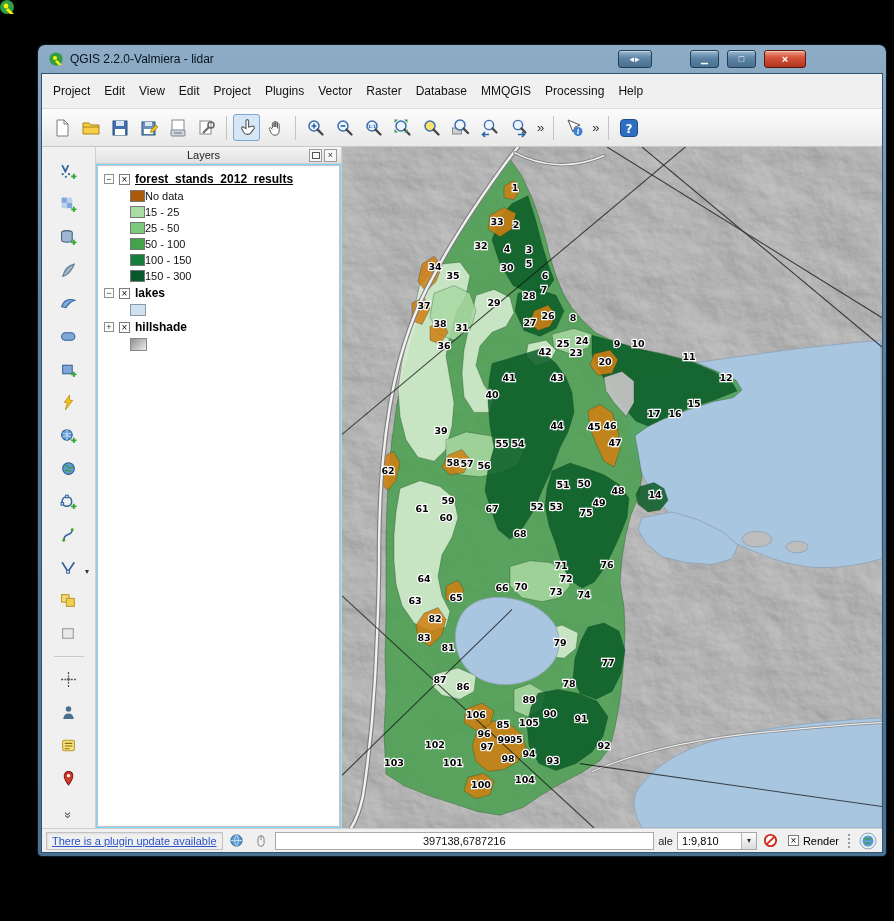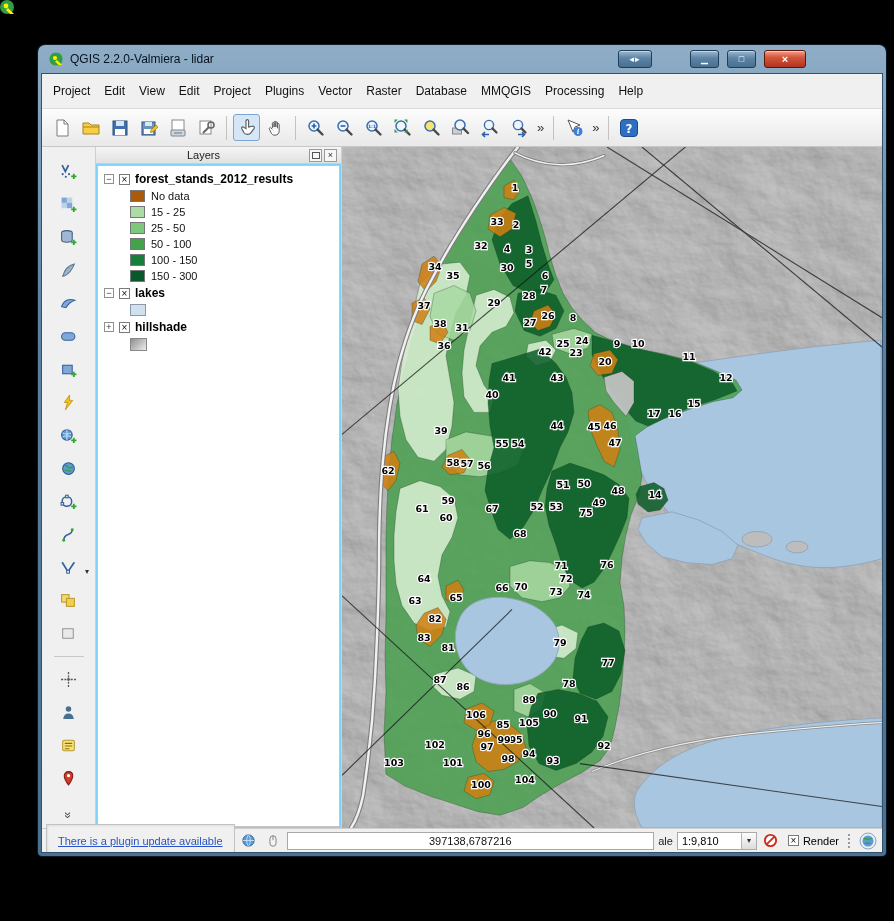--- a/index.html
+++ b/index.html
@@ -34,33 +34,33 @@
 .panel-header{height:17px;background:linear-gradient(#f5f5f5,#e1e1e1);border-bottom:1px solid #cfcfcf;display:flex;align-items:center;padding:0 4px;font-size:11px;color:#222}
 .panel-title{flex:1;text-align:center}
 .ph-btn{width:13px;height:13px;border:1px solid #9a9a9a;background:#f7f7f7;font-size:9px;line-height:11px;text-align:center;color:#333;margin-left:2px}
 .ph-float{position:relative}
 .ph-float::after{content:"";position:absolute;left:2px;top:2px;width:6px;height:5px;border:1px solid #555}
 .layer-tree{flex:1;background:#fff;border:1px solid #c5c5c5;margin:1px;padding:4px 2px;overflow:hidden;font-size:12px}
 .layer-row{display:flex;align-items:center;gap:5px;height:18px;padding-left:4px}
 .expander{width:10px;height:10px;border:1px solid #8f8f8f;background:#fff;font-size:9px;line-height:8px;text-align:center;color:#333;flex:none}
 .checkbox{width:11px;height:11px;border:1px solid #7a7a7a;background:#fff;font-size:10px;line-height:9px;text-align:center;color:#111;flex:none}
 .layer-name{font-weight:bold;color:#000;white-space:nowrap}
-.layer-name.active{}
-.legend-row{display:flex;align-items:center;gap:6px;height:16px;padding-left:30px;font-size:11px;color:#111}
+.layer-name.active{text-decoration:underline}
+.legend-row{display:flex;align-items:center;height:16px;padding-left:30px;font-size:11px;color:#111}
 .swatch{width:15px;height:12px;border:1px solid #777;flex:none}
 .swatch-row{padding-left:30px;height:16px;display:flex;align-items:center}
 .lakes-swatch{width:16px;height:12px;border:1px solid #8a98a8}
 .hillshade-swatch{width:17px;height:13px;border:1px solid #888;background:linear-gradient(135deg,#8f8f8f,#ececec)}
 .map-area{flex:1;position:relative;background:#bfbfbf;overflow:hidden;cursor:crosshair}
 .map-area svg{position:absolute;left:0;top:0;width:100%;height:100%}
 .stand-label{font:bold 9.5px "DejaVu Sans",sans-serif;fill:#000;stroke:#fff;stroke-width:2.4px;paint-order:stroke;text-anchor:middle}
 .st{stroke:#16381c;stroke-width:.55;stroke-opacity:.55;fill-opacity:.86}
 .d{fill:#0a5c28}.m{fill:#49a050}.l{fill:#a9d9a2}.v{fill:#dbf0d4}.o{fill:#d07f12}.gg{fill:#c2c2c2;fill-opacity:.95}
 .statusbar{height:24px;background:#f0f0f0;border-top:1px solid #cfcfcf;display:flex;align-items:center;padding:0 4px;gap:4px;font-size:11px}
-.status-cell{border:1px solid #c2c2c2;box-shadow:inset 1px 1px 2px rgba(0,0,0,.08);height:33px;display:flex;align-items:center;padding:0 11px;background:#f0f0f0}
+.status-cell{border:1px solid #c2c2c2;box-shadow:inset 1px 1px 2px rgba(0,0,0,.08);height:18px;display:flex;align-items:center;padding:0 5px;background:#f0f0f0}
 .update-link{color:#2953c6;text-decoration:underline;white-space:nowrap;cursor:pointer}
 .icon-btn{width:20px;height:20px;display:flex;align-items:center;justify-content:center}
 .coord-field{flex:1;background:#fff;border:1px solid #a9a9a9;height:18px;display:flex;align-items:center;justify-content:center;color:#111}
 .scale-label{width:15px;overflow:hidden;direction:rtl;white-space:nowrap;color:#222}
 .scale-combo{width:80px;height:18px;background:#fff;border:1px solid #a9a9a9;display:flex;align-items:center}
 .scale-value{flex:1;padding:0 4px;white-space:nowrap}
 .combo-arrow{width:15px;height:100%;background:linear-gradient(#fdfdfd,#dcdcdc);border-left:1px solid #b5b5b5;font-size:8px;display:flex;align-items:center;justify-content:center;color:#333}
 .render-check{display:flex;align-items:center;gap:4px;padding:0 3px}
 .status-sep{width:4px;height:14px;border-left:2px dotted #9a9a9a;margin:0 2px}
 </style>

